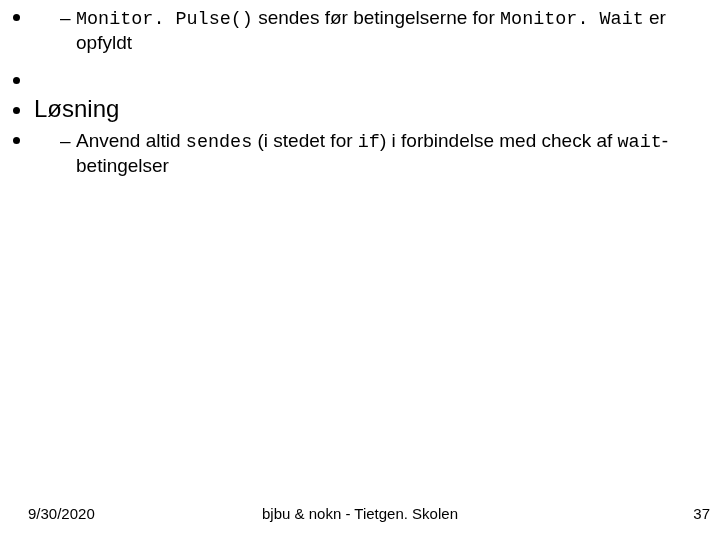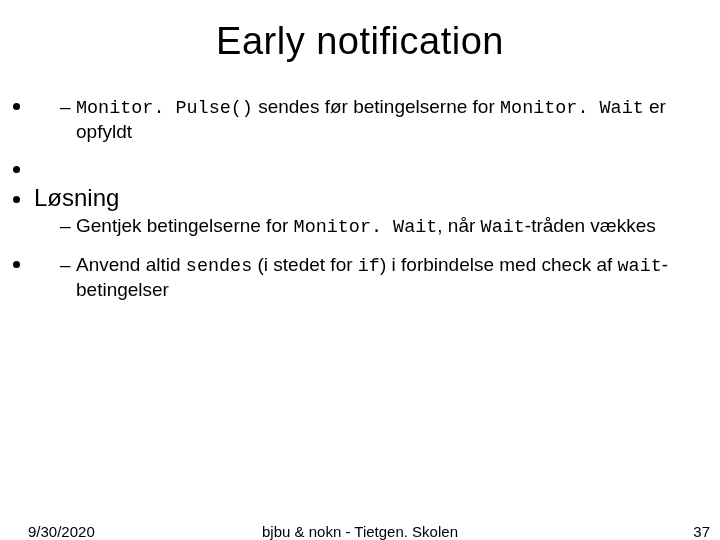--- a/index.html
+++ b/index.html
@@ -81,42 +81,36 @@
     position: absolute;
     right: 10px;
     bottom: 0;
   }
 </style>
 </head>
 <body>
 
 <div class="slide">
 
-  <div class="title">Early notification</div>
 
   <ul class="top">
 
     <li>
       <ul class="sub">
         <li>
           <span class="mono">Monitor. Pulse()</span><span> sendes før betingelserne for </span><span class="mono">Monitor. Wait</span><span> er opfyldt</span>
         </li>
       </ul>
     </li>
 
     <li>
     </li>
 
     <li>
       <span>Løsning</span>
-      <ul class="sub">
-        <li>
-          <span>Gentjek betingelserne for </span><span class="mono">Monitor. Wait</span><span>, når </span><span class="mono">Wait</span><span>-tråden vækkes</span>
-        </li>
-      </ul>
     </li>
 
     <li>
       <ul class="sub">
         <li>
           <span>Anvend altid </span><span class="mono">sendes</span><span> (i stedet for </span><span class="mono">if</span><span>) i forbindelse med check af </span><span class="mono">wait</span><span>-betingelser</span>
         </li>
       </ul>
     </li>
 

